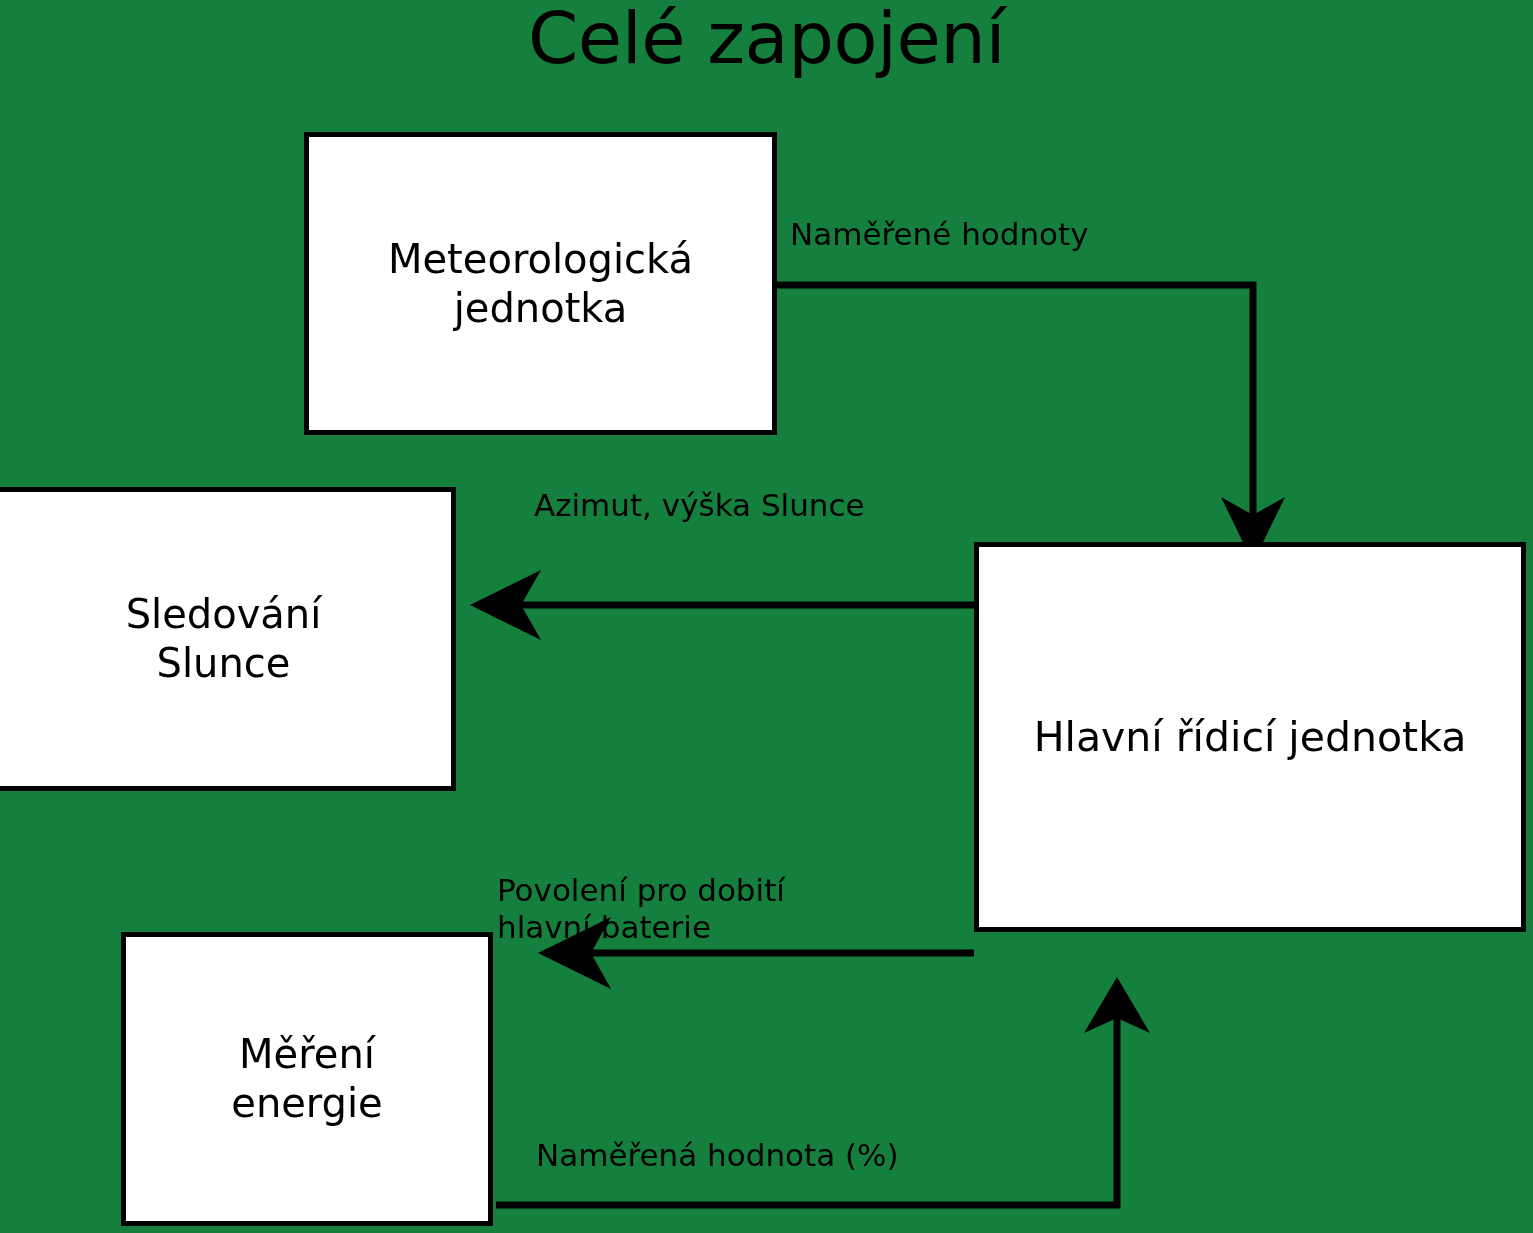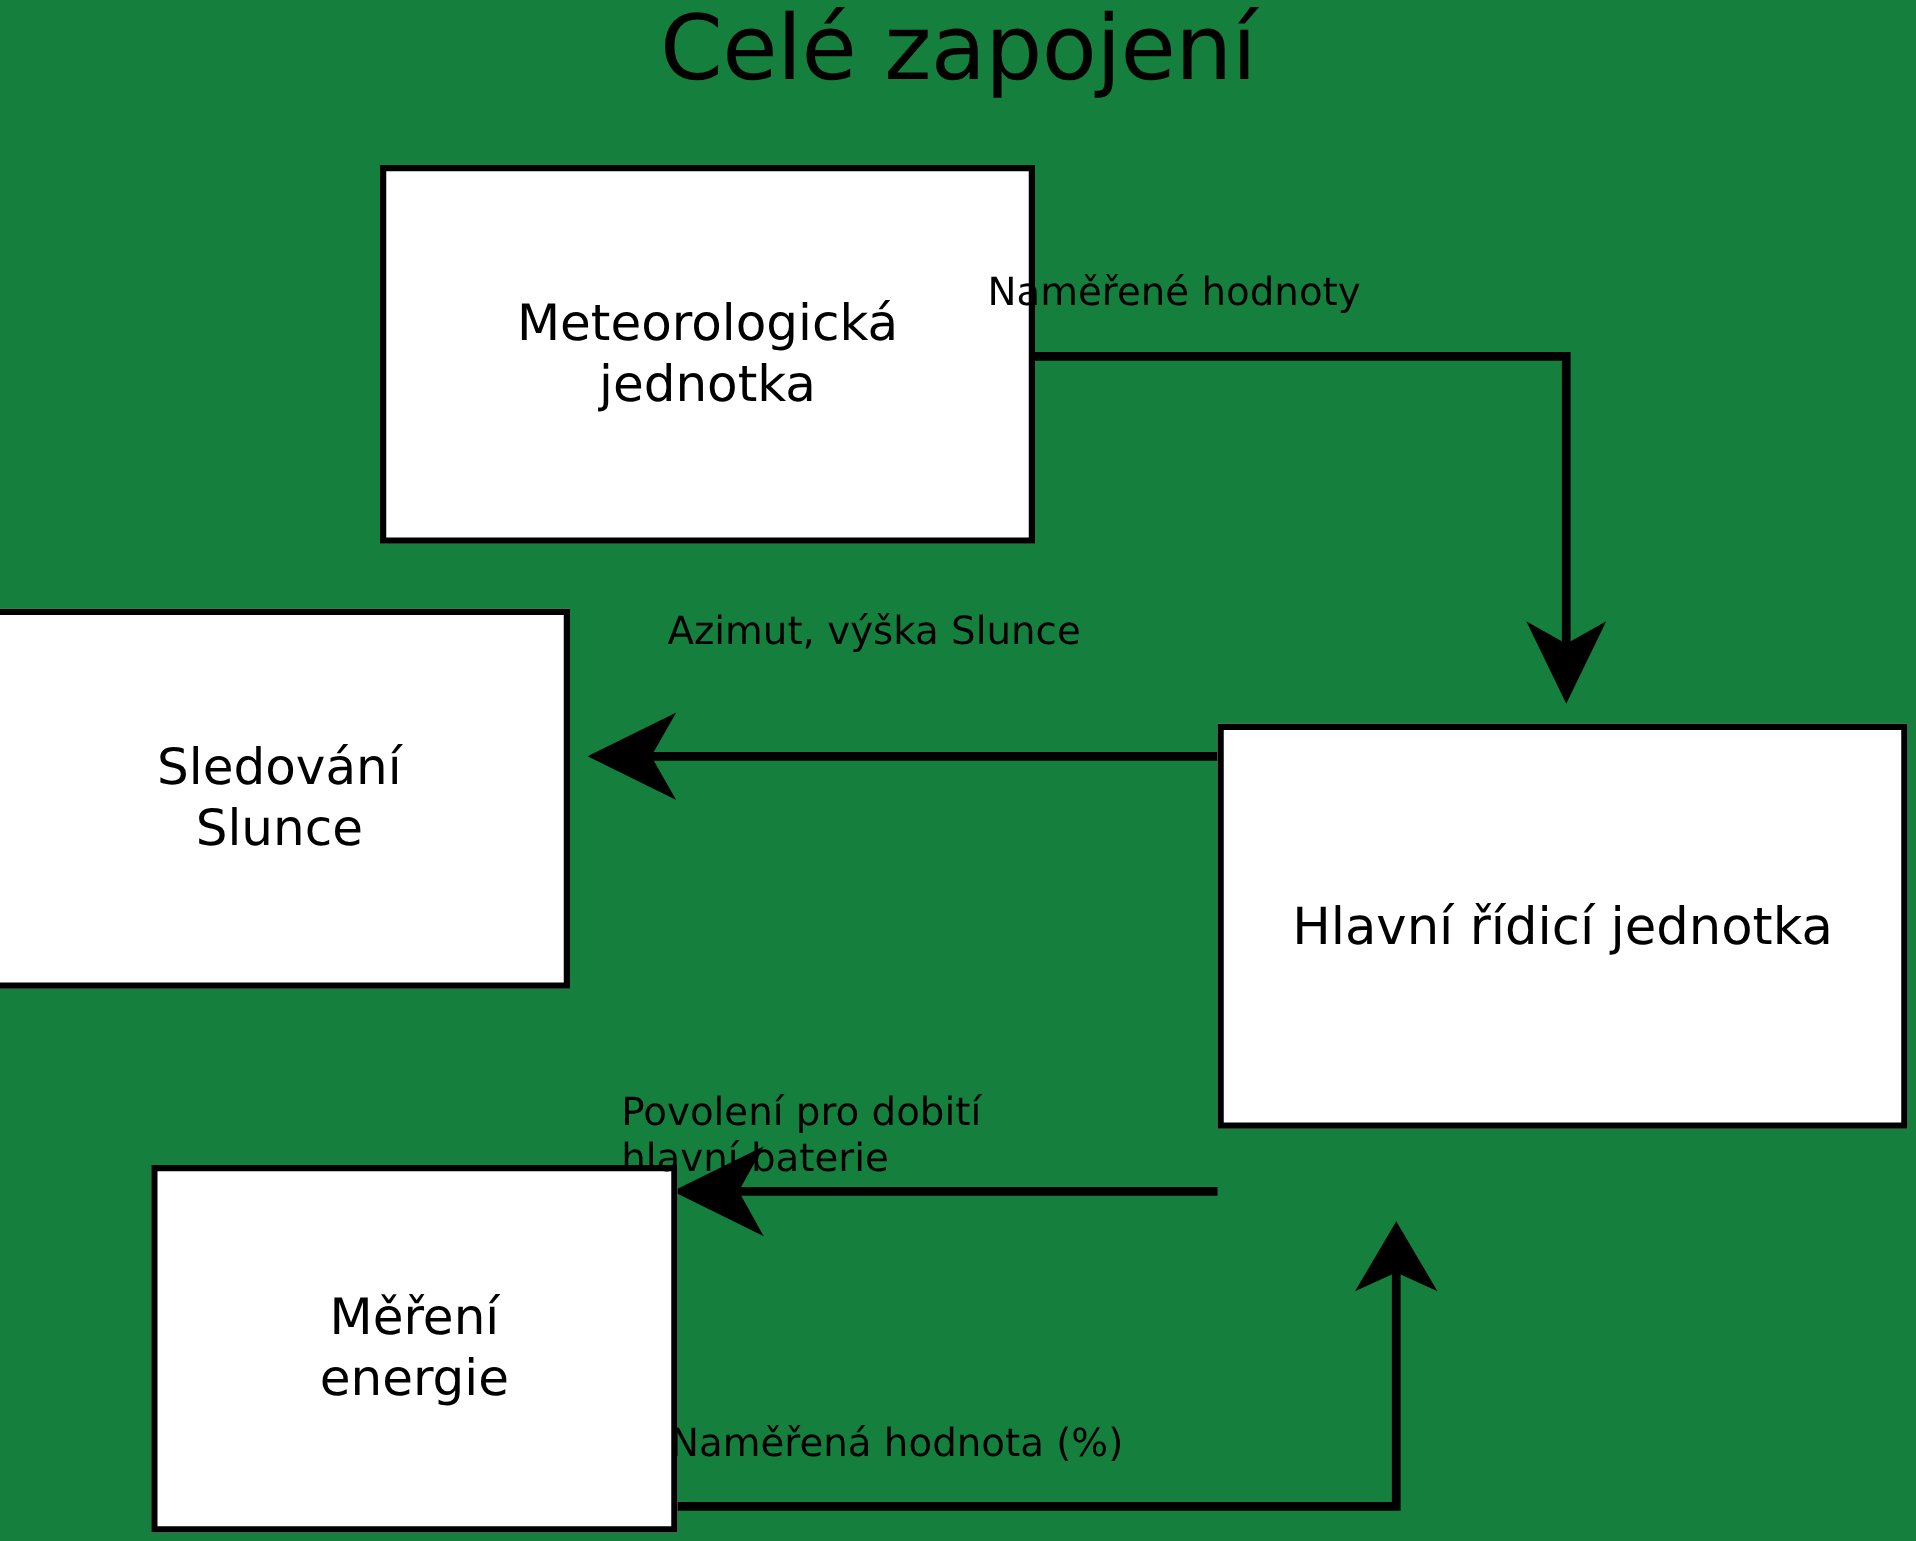--- a/index.html
+++ b/index.html
@@ -47,42 +47,42 @@
   .node-label {
     font-size: 40px;
     color: #000000;
     line-height: 1.22;
     padding: 0 6px;
     white-space: pre-line;
   }
   #node-meteo {
     left: 304px;
     top: 132px;
-    width: 524px;
+    width: 473px;
     height: 303px;
   }
   #node-sun {
     left: -9px;
     top: 487px;
     width: 465px;
     height: 304px;
   }
   #node-main {
     left: 974px;
-    top: 579px;
+    top: 542px;
     width: 552px;
-    height: 324px;
+    height: 390px;
   }
   #node-main .node-label {
     font-size: 41px;
   }
   #node-energy {
     left: 121px;
     top: 932px;
-    width: 421px;
+    width: 372px;
     height: 294px;
   }
   .edge-label {
     position: absolute;
     font-size: 31px;
     color: #000000;
     line-height: 1.2;
     white-space: pre-line;
   }
   #label-measured-values { left: 790px; top: 216px; }

